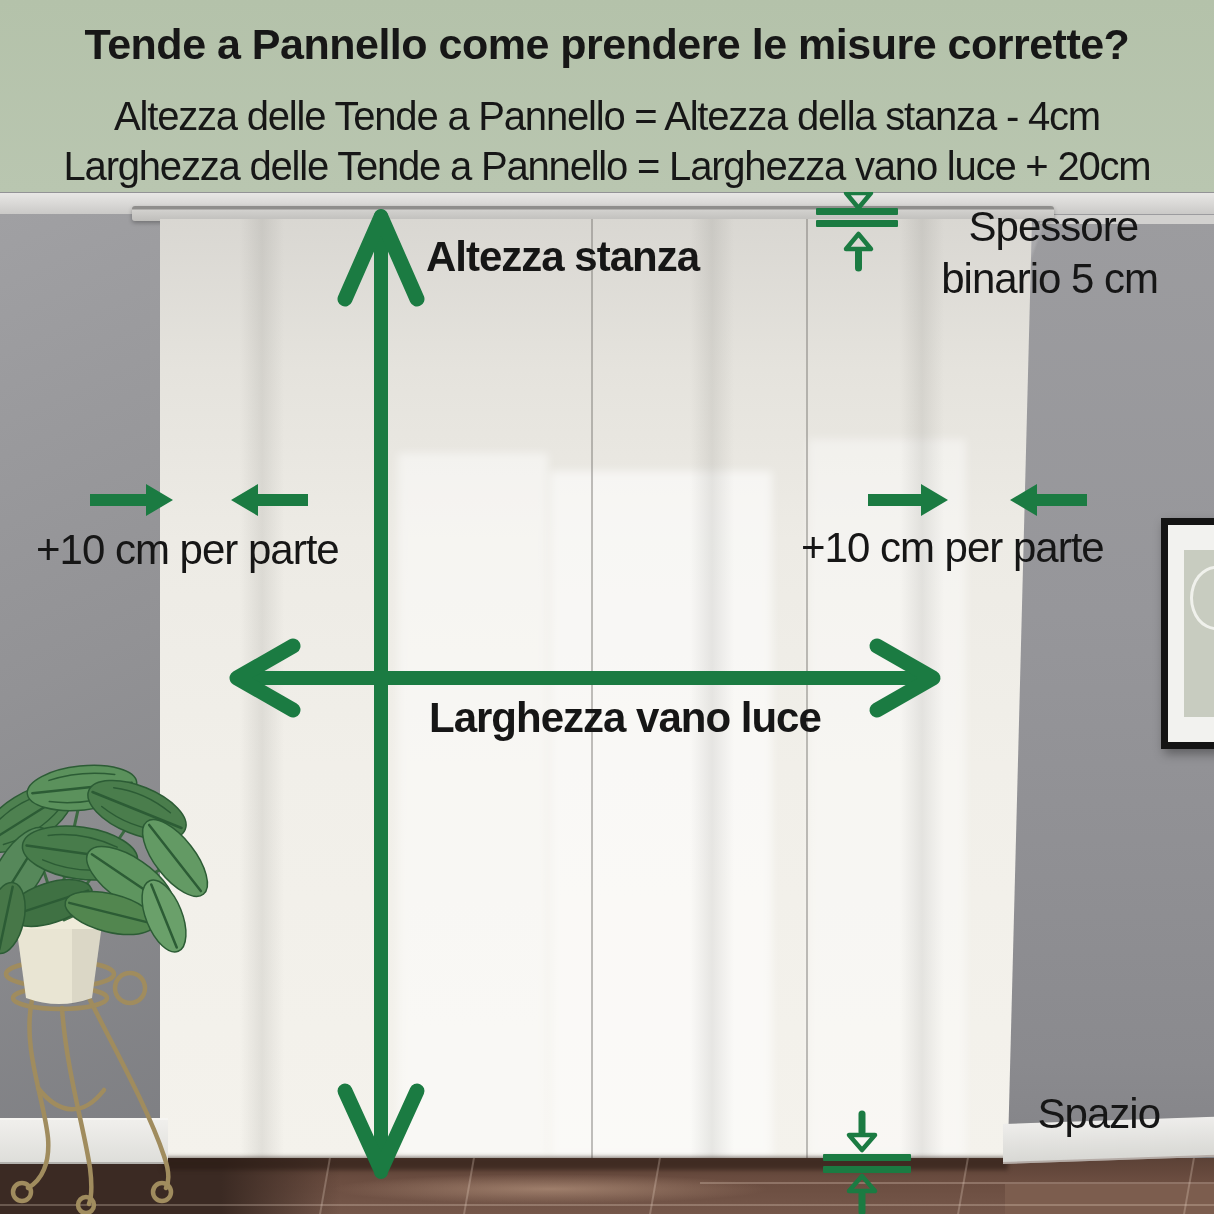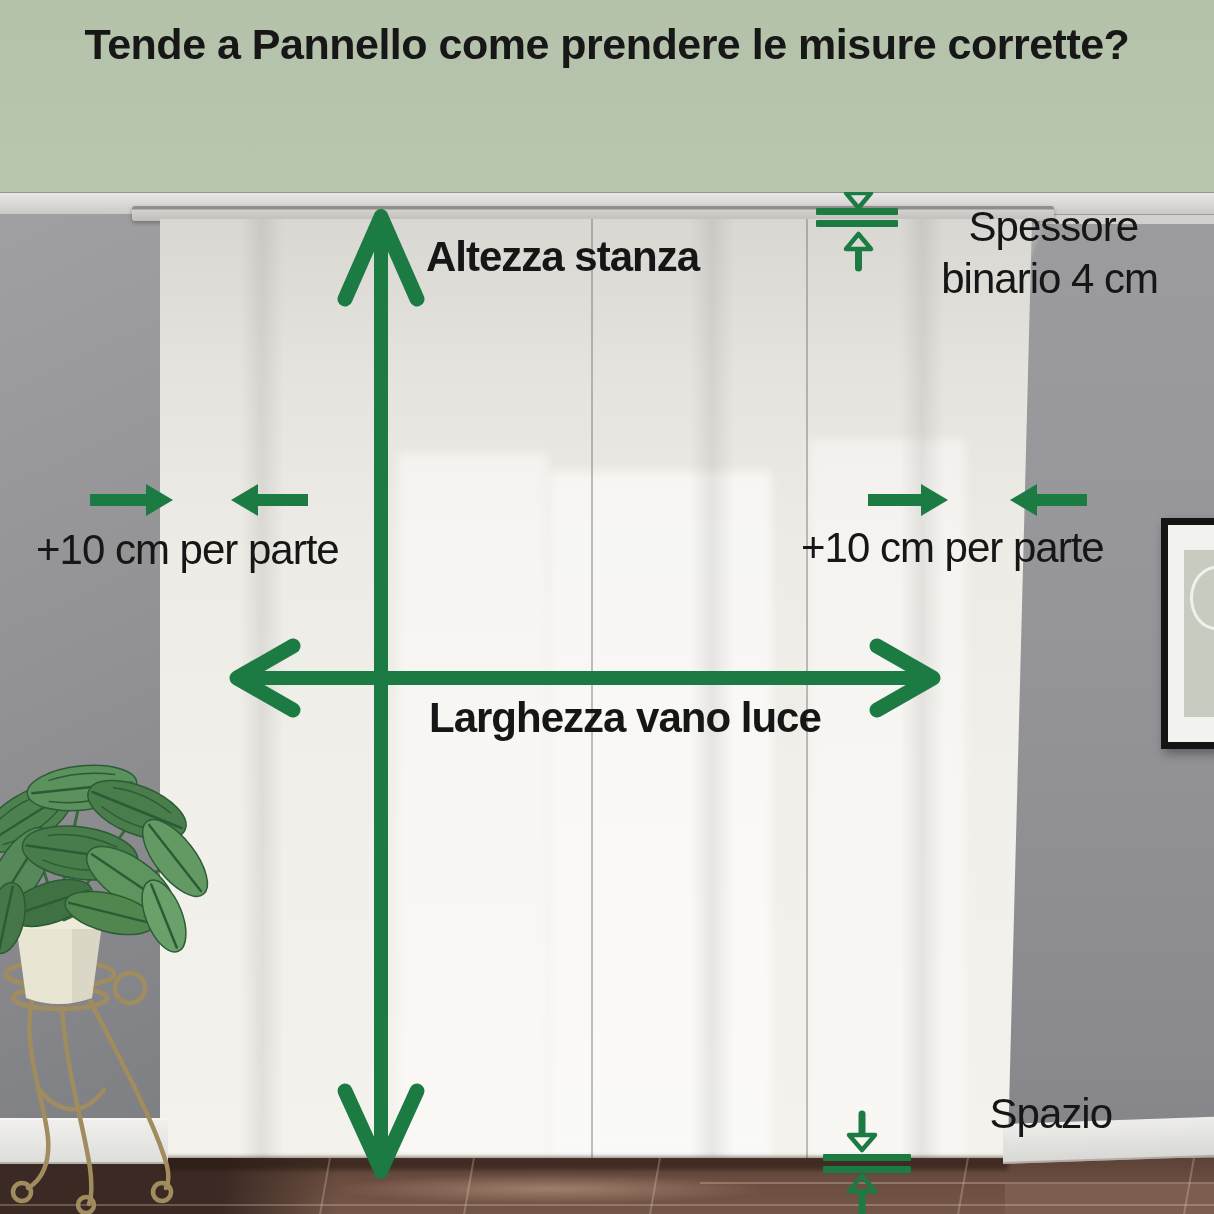--- a/index.html
+++ b/index.html
@@ -66,30 +66,32 @@
   .lbl{position:absolute;color:#161616;z-index:7;white-space:nowrap;}
   .lbl.big{font-size:42px;font-weight:700;letter-spacing:-1px;}
   .lbl.med{font-size:42px;font-weight:400;letter-spacing:-1px;}
   .lbl.ctr{text-align:right;white-space:nowrap;}
   .altezza{left:426px;top:233px;}
   .larghezza{left:429px;top:694px;}
   .plus-left{left:36px;top:526px;}
   .plus-right{left:801px;top:524px;}
   .spessore1{left:878px;top:203px;width:260px;}
   .spessore2{left:858px;top:255px;width:300px;}
-  .spazio1{left:852px;top:1090px;width:260px;}
+  .spazio1{left:900px;top:1090px;width:260px;}
   .spazio2{left:880px;top:1155px;width:300px;}
 </style>
 </head>
 <body>
 
 <div class="canvas">
 
   <div class="abs header">
     <div class="abs t title">Tende a Pannello come prendere le misure corrette?</div>
+    <div class="abs t formula f1">Altezza delle Tende a Pannello = Altezza della stanza - 4cm</div>
+    <div class="abs t formula f2">Larghezza delle Tende a Pannello = Larghezza vano luce + 20cm</div>
   </div>
 
   <div class="abs ceiling"></div>
   <div class="abs wall-left"></div>
   <div class="abs wall-right"></div>
   <div class="abs wall-right-sheen"></div>
   <div class="abs ceiling-right"></div>
   <div class="abs rail"></div>
 
   <div class="abs curtain">
@@ -250,16 +252,16 @@
         <path d="M1087 494 H1037 V484 L1010 500 L1037 516 V506 H1087 Z"></path>
       </g>
     </g>
   </svg>
 
   <div class="lbl big altezza">Altezza stanza</div>
   <div class="lbl big larghezza">Larghezza vano luce</div>
   <div class="lbl med plus-left">+10 cm per parte</div>
   <div class="lbl med plus-right">+10 cm per parte</div>
   <div class="lbl med ctr spessore1">Spessore</div>
-  <div class="lbl med ctr spessore2">binario 4 cm</div>
+  <div class="lbl med ctr spessore2">binario 5 cm</div>
   <div class="lbl med ctr spazio1">Spazio</div>
 
 </div>
 
 </body></html>

